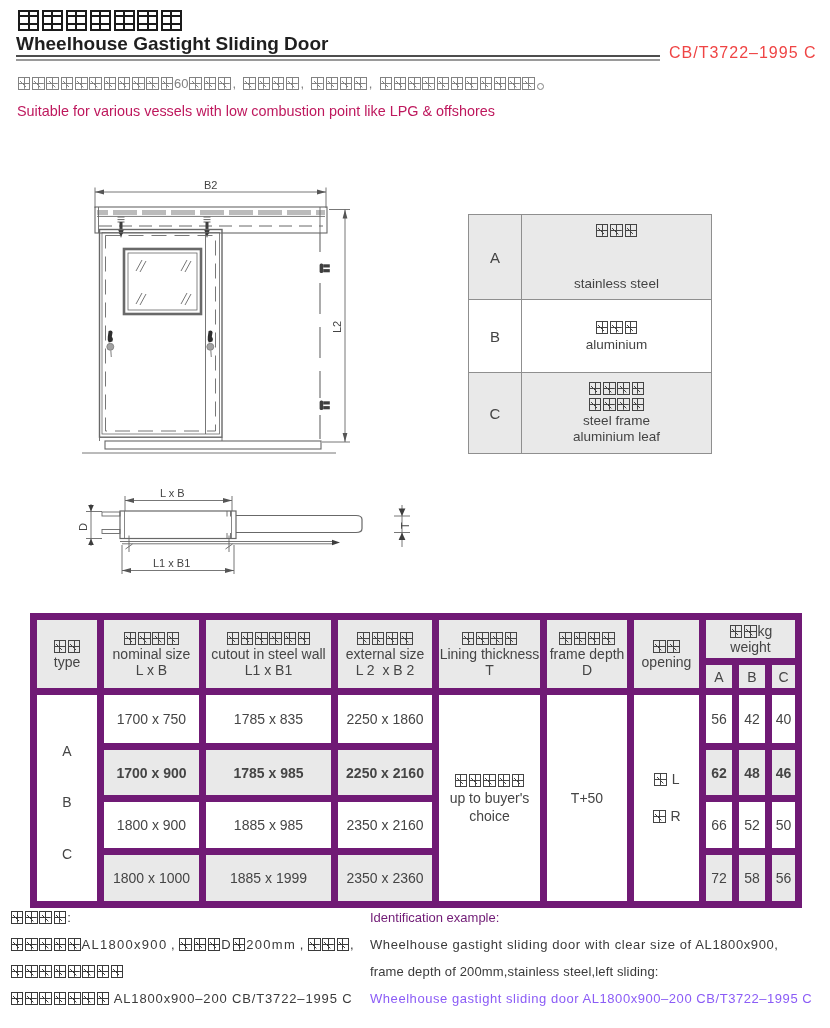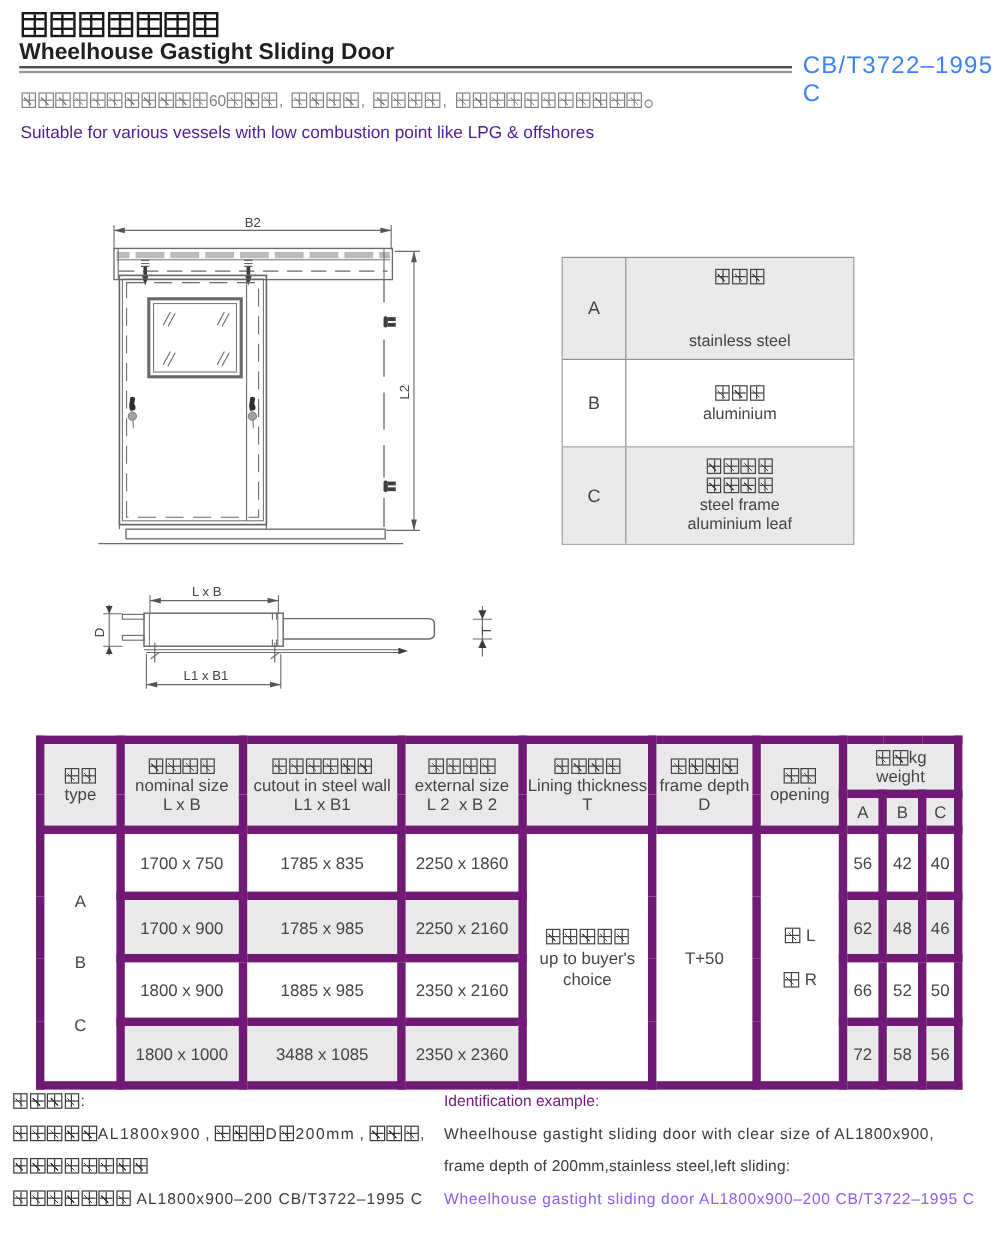--- a/index.html
+++ b/index.html
@@ -27,25 +27,25 @@
 .mat .lc{width:52px;border-right:1px solid #8f8f8f;display:flex;align-items:center;justify-content:center;font-size:15px;}
 .mat .rc{flex:1;display:flex;flex-direction:column;align-items:center;justify-content:center;}
 </style></head><body>
 
 <div class="abs" style="left:17px;top:10px;color:#1a1a1a;"><i class="cj cjb"></i><i class="cj cjb"></i><i class="cj cjb"></i><i class="cj cjb"></i><i class="cj cjb"></i><i class="cj cjb"></i><i class="cj cjb"></i></div>
 
 <div class="abs" style="left:16px;top:33px;font-size:19px;font-weight:bold;color:#1f1f1f;">Wheelhouse Gastight Sliding Door</div>
 
 <div class="abs" style="left:16px;top:55px;width:644px;height:2px;border-top:2px solid #4d4d4d;border-bottom:2px solid #9a9a9a;"></div>
 
-<div class="abs" style="left:669px;top:44px;font-size:20px;letter-spacing:1px;color:#3b82f6;">CB/T3722–1995 C</div>
+<div class="abs" style="left:669px;top:44px;font-size:16px;letter-spacing:1px;color:#ef4444;">CB/T3722–1995 C</div>
 
 <div class="abs" style="left:17px;top:76px;color:#828282;font-size:13px;"><i class="cj"></i><i class="cj"></i><i class="cj"></i><i class="cj"></i><i class="cj"></i><i class="cj"></i><i class="cj"></i><i class="cj"></i><i class="cj"></i><i class="cj"></i><i class="cj"></i><span style="letter-spacing:0">60</span><i class="cj"></i><i class="cj"></i><i class="cj"></i><i class="cp">,</i><i class="cj"></i><i class="cj"></i><i class="cj"></i><i class="cj"></i><i class="cp">,</i><i class="cj"></i><i class="cj"></i><i class="cj"></i><i class="cj"></i><i class="cp">,</i><i class="cj"></i><i class="cj"></i><i class="cj"></i><i class="cj"></i><i class="cj"></i><i class="cj"></i><i class="cj"></i><i class="cj"></i><i class="cj"></i><i class="cj"></i><i class="cj"></i><i class="co"></i></div>
 
-<div class="abs" style="left:17px;top:103px;font-size:14.4px;color:#4c1d95;">Suitable for various vessels with low combustion point like LPG &amp; offshores</div>
+<div class="abs" style="left:17px;top:103px;font-size:14.4px;color:#be185d;">Suitable for various vessels with low combustion point like LPG &amp; offshores</div>
 <svg class="abs" style="left:0;top:0" width="830" height="1028" viewBox="0 0 830 1028" fill="none" stroke="#686868" stroke-width="1.1">
 
 <g>
 <path d="M95,187.5 V208 M326,187.5 V208 M95,192 H326" stroke-width="0.9"></path>
 <polygon points="95,192 104,189.6 104,194.4" fill="#555" stroke="none"></polygon>
 <polygon points="326,192 317,189.6 317,194.4" fill="#555" stroke="none"></polygon>
 <text x="204" y="189" stroke="none" fill="#444" font-size="11" font-family="Liberation Sans">B2</text>
 </g>
 
 <g>
@@ -282,41 +282,41 @@
         </td>
 <td class="w" rowspan="4">T+50</td>
 <td class="w" rowspan="4">
           <div style="line-height:37px;"><i class="cj"></i> L<br><i class="cj"></i> R</div>
         </td>
 <td class="w">56</td>
         <td class="w">42</td>
         <td class="w">40</td>
 </tr>
 
-<tr style="height:50px;">
+<tr style="height:50px;font-weight:bold;">
         <td class="g">1700 x 900</td>
         <td class="g">1785 x 985</td>
         <td class="g">2250 x 2160</td>
         <td class="g">62</td>
         <td class="g">48</td>
         <td class="g">46</td>
       </tr>
 
 <tr style="height:51px;">
         <td class="w">1800 x 900</td>
         <td class="w">1885 x 985</td>
         <td class="w">2350 x 2160</td>
         <td class="w">66</td>
         <td class="w">52</td>
         <td class="w">50</td>
       </tr>
 
 <tr style="height:51px;padding-left:47px;">
         <td class="g">1800 x 1000</td>
-        <td class="g">3488 x 1085</td>
+        <td class="g">1885 x 1999</td>
         <td class="g">2350 x 2360</td>
         <td class="g">72</td>
         <td class="g">58</td>
         <td class="g">56</td>
       </tr>
 </tbody>
   </table>
 
 <div class="abs" style="left:10px;top:910px;font-size:13px;color:#3a3a3a;"><i class="cj"></i><i class="cj"></i><i class="cj"></i><i class="cj"></i>:</div>
 

